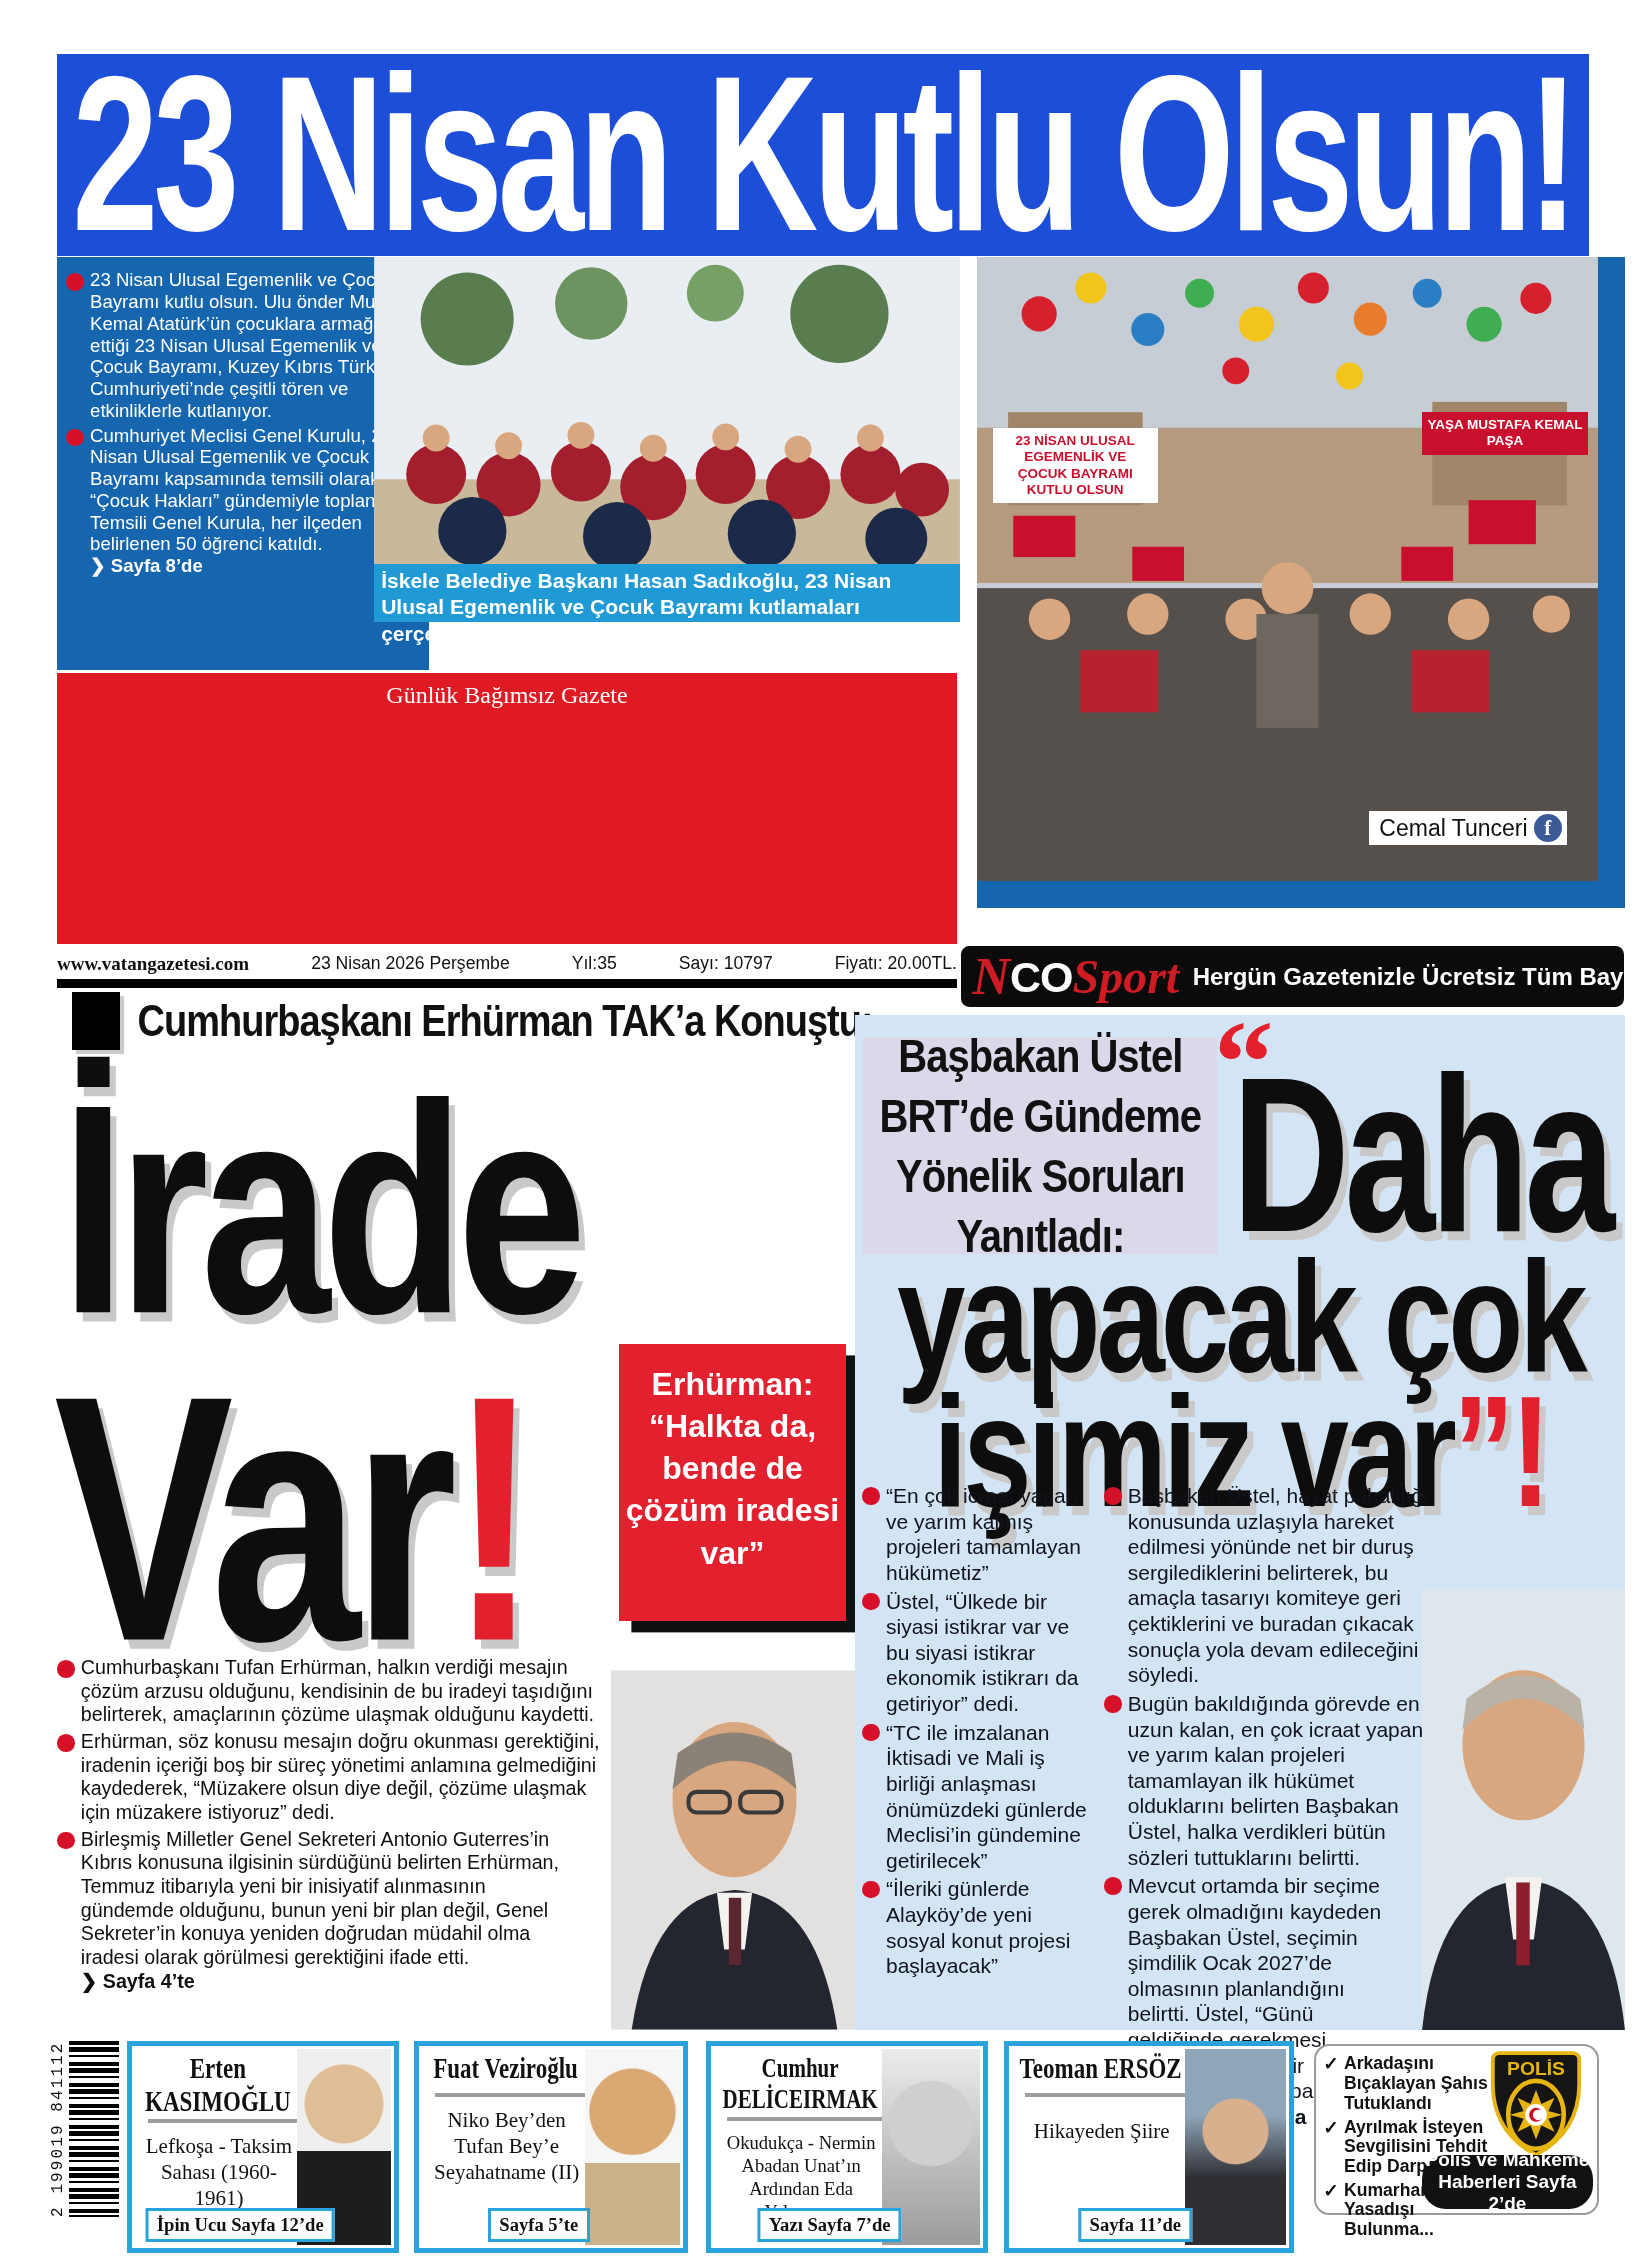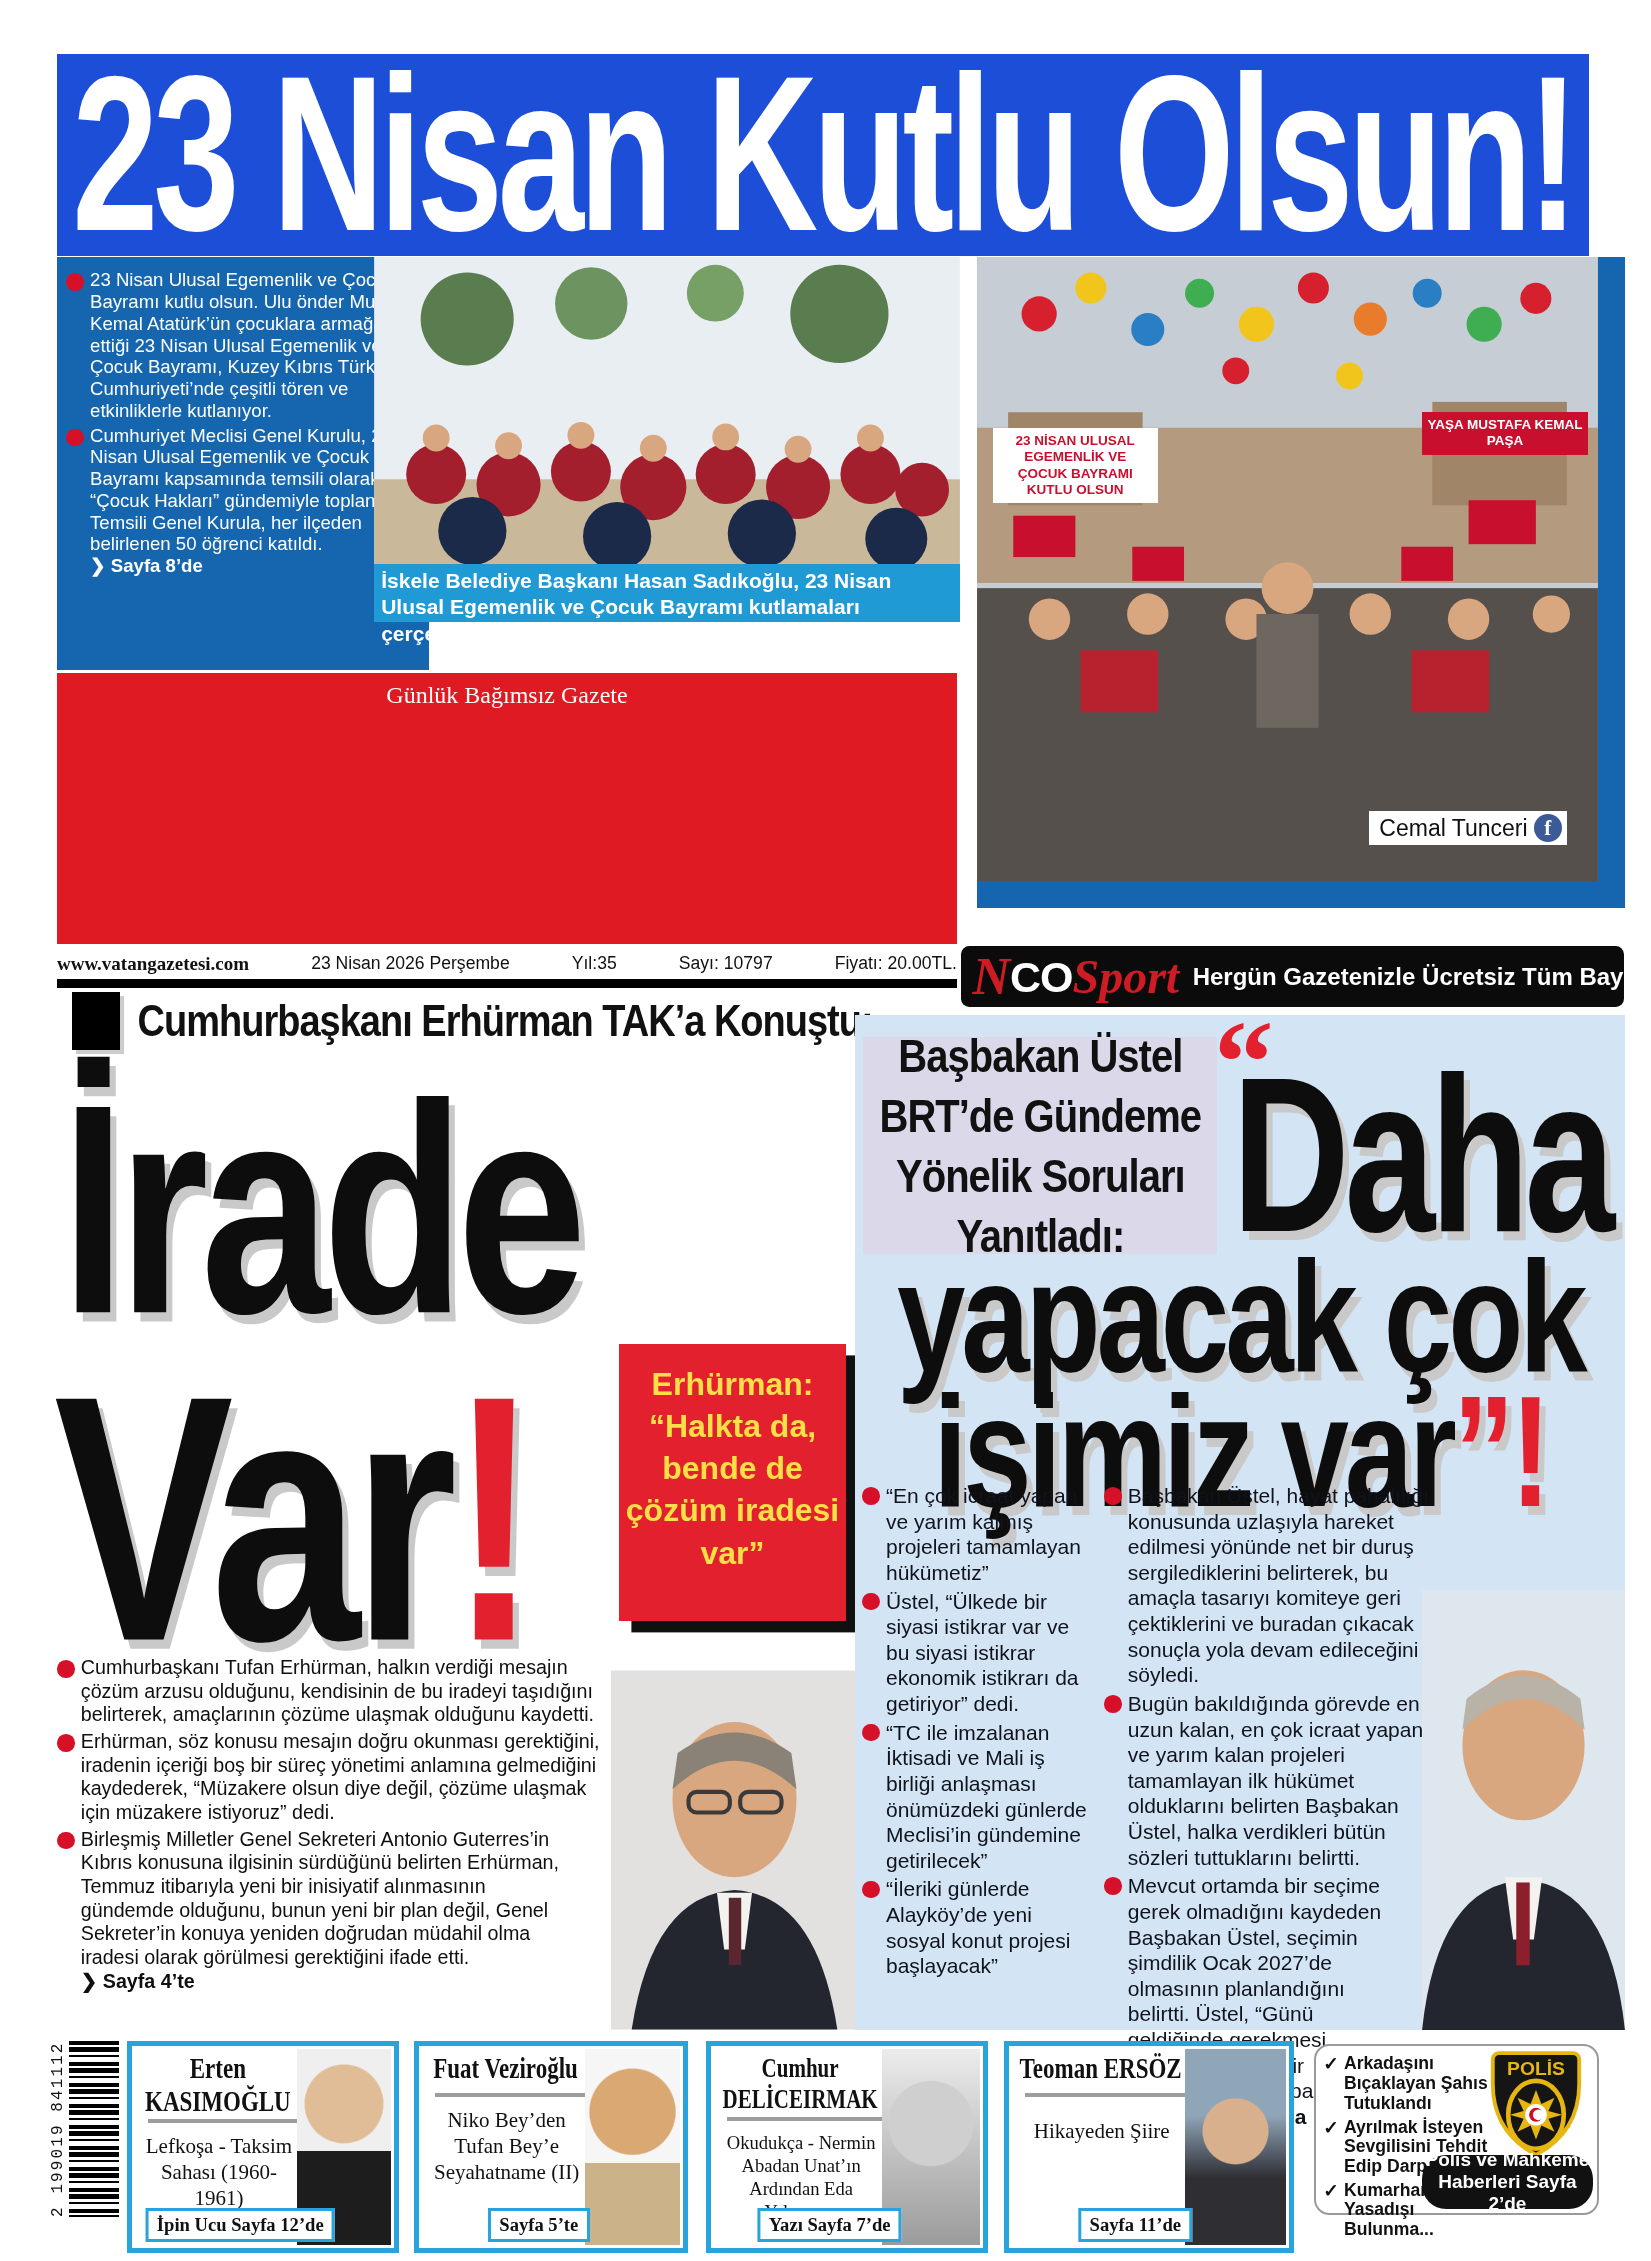--- a/index.html
+++ b/index.html
@@ -68,21 +68,21 @@
   #kicker .kt{font-size:38px;font-weight:bold;margin-left:17.6px;letter-spacing:-1px;
               transform:scaleY(1.15);transform-origin:left center;white-space:nowrap;}
   .mega{font-weight:bold;color:#0d0d0d;letter-spacing:-7.8px;
         text-shadow:6.2px 7.2px 0 #c9c9c9;white-space:nowrap;}
   #hIrade{left:61px;top:1037px;}
   #hIrade .mega{font-size:233px;transform:scaleY(1.28);}
   #hVar{left:54px;top:1317px;}
   #hVar .mega{font-size:269px;transform:scaleY(1.30);}
   .redbang{color:#e3202e;}
   #quoteBox{left:619px;top:1344px;width:227px;height:277px;background:#e3202e;
-            box-shadow:12.4px 11.4px 0 #101010;color:#fde047;text-align:center;
+            box-shadow:12.4px 11.4px 0 #101010;color:#ffffff;text-align:center;
             font-size:32px;font-weight:600;line-height:1.32;padding-top:18.6px;box-sizing:border-box;}
   #leadBullets{left:57px;top:1656px;width:556px;}
   #leadBullets .bul p{font-size:19.7px;line-height:1.20;color:#0f0f0f;}
   #erhPhoto{left:611px;top:1670px;width:247px;height:360px;overflow:hidden;}
 
   
   #secPanel{left:855px;top:1015px;width:770px;height:1015px;background:#d3e4f4;}
   #lavBox{position:absolute;left:8.3px;top:22px;width:354px;height:217px;background:#dbd8e9;
           display:flex;align-items:center;justify-content:center;text-align:center;}
   #lavBox .kt2{font-size:40px;font-weight:bold;line-height:1.3;letter-spacing:-1px;

